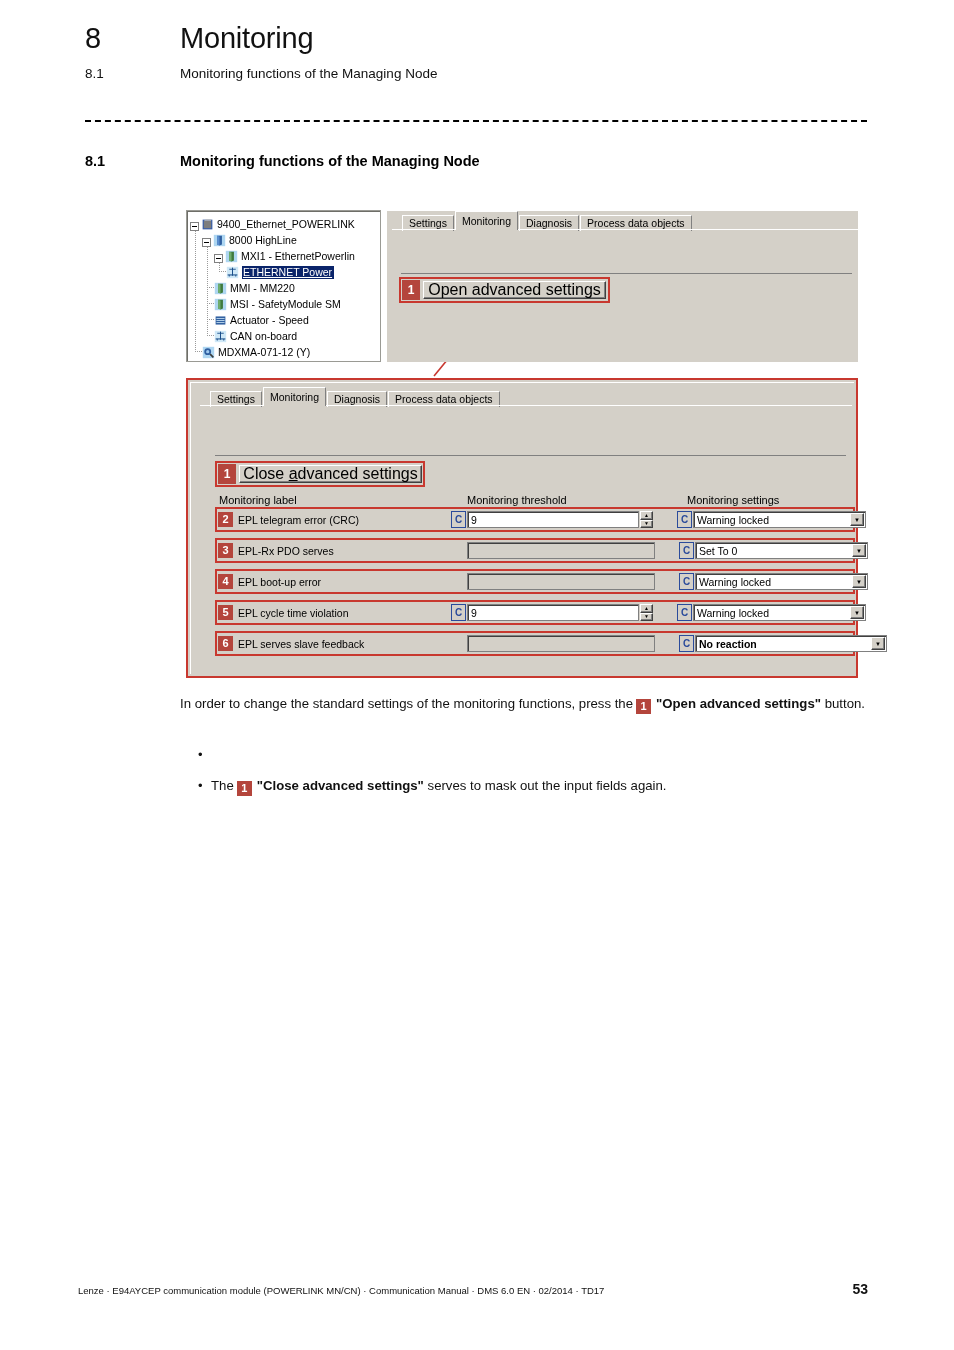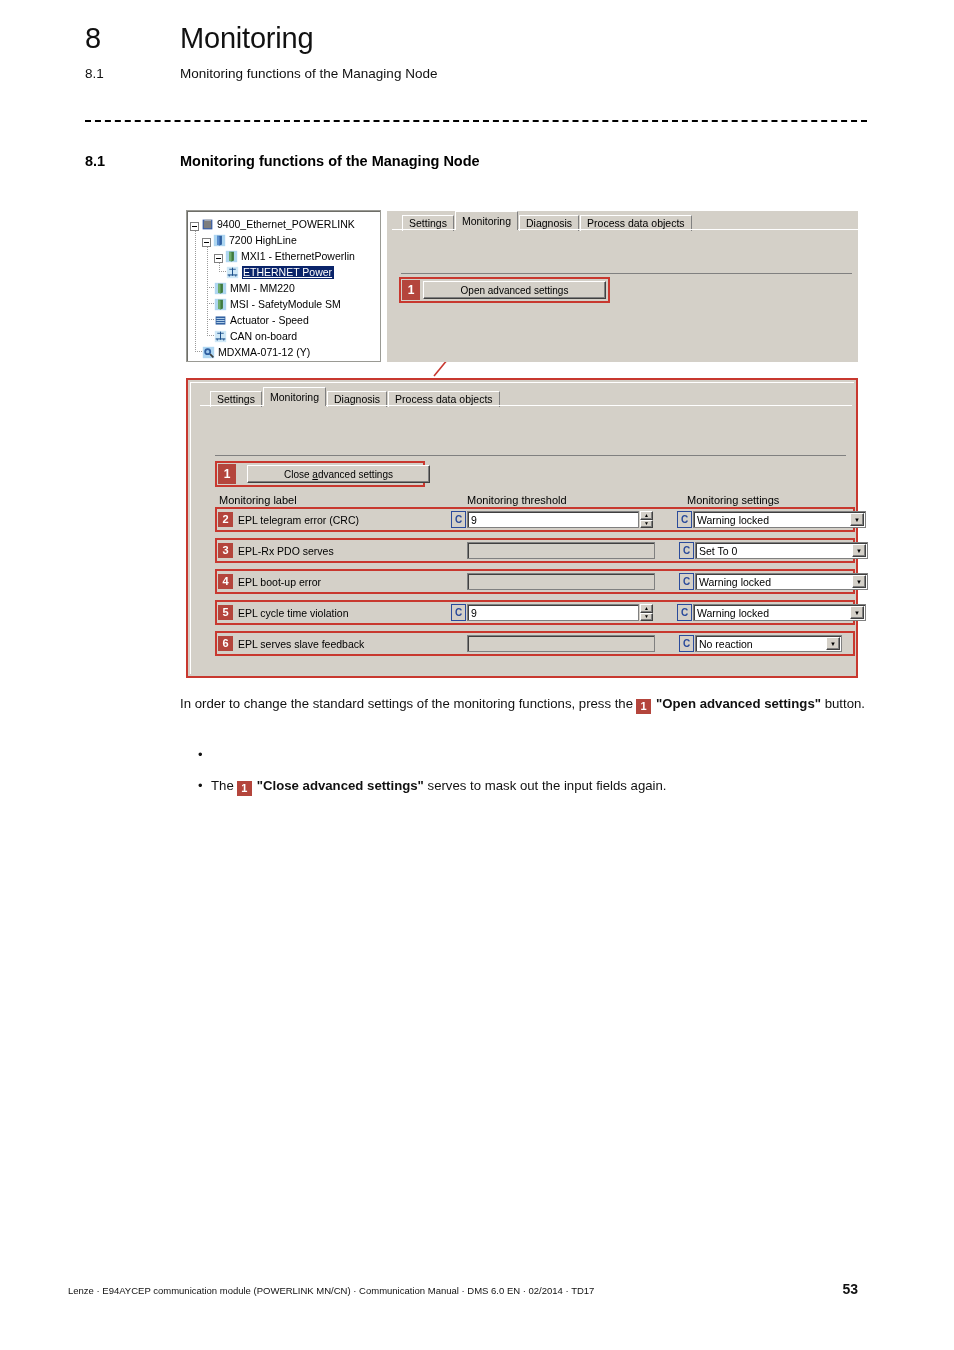--- a/index.html
+++ b/index.html
@@ -107,21 +107,21 @@
 
   
   .red-box { position:absolute; border:2px solid #c8382f; }
   .badge {
     background:#b4453c; color:#ffffff; font-weight:bold;
     display:flex; align-items:center; justify-content:center;
     font-size:12px; line-height:1;
   }
 
   .btn-3d {
-    background:#d4d0c8; color:#000; font-size:10px;
+    background:#d4d0c8; color:#000; font-size:16px;
     display:flex; align-items:center; justify-content:center;
     border:1px solid #ffffff; border-right-color:#404040; border-bottom-color:#404040;
     box-shadow: inset -1px -1px 0 #808080;
   }
 
   
   .leader { position:absolute; left:0; top:0; width:954px; height:1350px; }
 
   
   .lower-outer {
@@ -187,21 +187,21 @@
   .inline-badge {
     display:inline-flex; width:15px; height:15px; background:#b4453c; color:#fff;
     font-weight:bold; font-size:11px; align-items:center; justify-content:center;
     vertical-align:-2px; margin:0 5px 0 3px;
   }
   .bullets { position:absolute; left:198px; top:745px; width:680px; font-size:13.2px; color:#111; }
   .bullet { display:flex; margin-bottom:11px; line-height:20px; }
   .bullet .dot { width:13px; flex:0 0 auto; font-size:13px; }
 
   
-  .footer { position:absolute; left:68px; top:1281px; width:790px; display:flex; align-items:baseline; justify-content:space-between; }
+  .footer { position:absolute; left:78px; top:1281px; width:790px; display:flex; align-items:baseline; justify-content:space-between; }
   .footer-text { font-size:9.5px; color:#111; }
   .footer-page { font-size:14px; font-weight:bold; color:#111; }
 </style>
 </head>
 <body>
 
 <div class="page-header">
   <div class="hdr-row1">
     <div class="hdr-num">8</div>
     <div class="hdr-title">Monitoring</div>
@@ -238,21 +238,21 @@
       </div>
 
       <div class="tnode">
         <span class="tw guide v"></span>
         <span class="expander"></span>
         <svg class="tree-icon" viewBox="0 0 16 16">
           <rect x="1" y="1" width="14" height="14" fill="#aed6f1"></rect>
           <path d="M5 2 L11 2 L11 13 L8 14 L5 13 Z" fill="#2f5fa0"></path>
           <path d="M5 2 L8 3 L8 14 L5 13 Z" fill="#5b8fd0"></path>
         </svg>
-        <span class="tlabel">7200 HighLine</span>
+        <span class="tlabel">8000 HighLine</span>
       </div>
 
       <div class="tnode">
         <span class="tw guide v"></span>
         <span class="tw guide v"></span>
         <span class="expander"></span>
         <svg class="tree-icon" viewBox="0 0 16 16">
           <rect x="1" y="1" width="14" height="14" fill="#aed6f1"></rect>
           <path d="M5 2 L11 2 L11 13 L8 14 L5 13 Z" fill="#3f7a3f"></path>
           <path d="M5 2 L8 3 L8 14 L5 13 Z" fill="#6fae6f"></path>
@@ -359,21 +359,21 @@
         <div class="tab">Settings</div>
         <div class="tab active">Monitoring</div>
         <div class="tab">Diagnosis</div>
         <div class="tab">Process data objects</div>
       </div>
       <div class="tab-body-line" style="left:9px; right:2px; top:22px;"></div>
       <div class="hrule" style="left:24px; right:8px; top:72px;"></div>
 
       <div class="red-box" style="left:24px; top:78px; width:210px; height:26px;"></div>
       <div class="badge" style="position:absolute; left:27px; top:81px; width:18px; height:20px;">1</div>
-      <div class="btn-3d" style="position:absolute; left:48px; top:82px; width:183px; height:18px;margin-left:8px;">
+      <div class="btn-3d" style="position:absolute; left:48px; top:82px; width:183px; height:18px;">
         <span><span>Close </span><u>a</u><span>dvanced settings</span></span>
       </div>
 
       <div class="col-heads">
         <span style="left:0;">Monitoring label</span>
         <span style="left:248px;">Monitoring threshold</span>
         <span style="left:468px;">Monitoring settings</span>
       </div>
 
       <div class="row" style="top:124px;">
@@ -428,21 +428,21 @@
           <span>Warning locked</span>
           <span class="arrow">▼</span>
         </span>
       </div>
 
       <div class="row" style="top:248px;">
         <span class="badge rbadge">6</span>
         <span class="rlabel">EPL serves slave feedback</span>
         <span class="txtfield disabled" style="width:188px; margin-left:16px;"></span>
         <span class="cbtn" style="margin-left:24px;">C</span>
-        <span class="combo" style="width:147px;">
+        <span class="combo" style="width:192px;font-weight:bold;">
           <span>No reaction</span>
           <span class="arrow">▼</span>
         </span>
       </div>
 
     </div>
   </div>
 </div>
 
 <div class="body-text">

